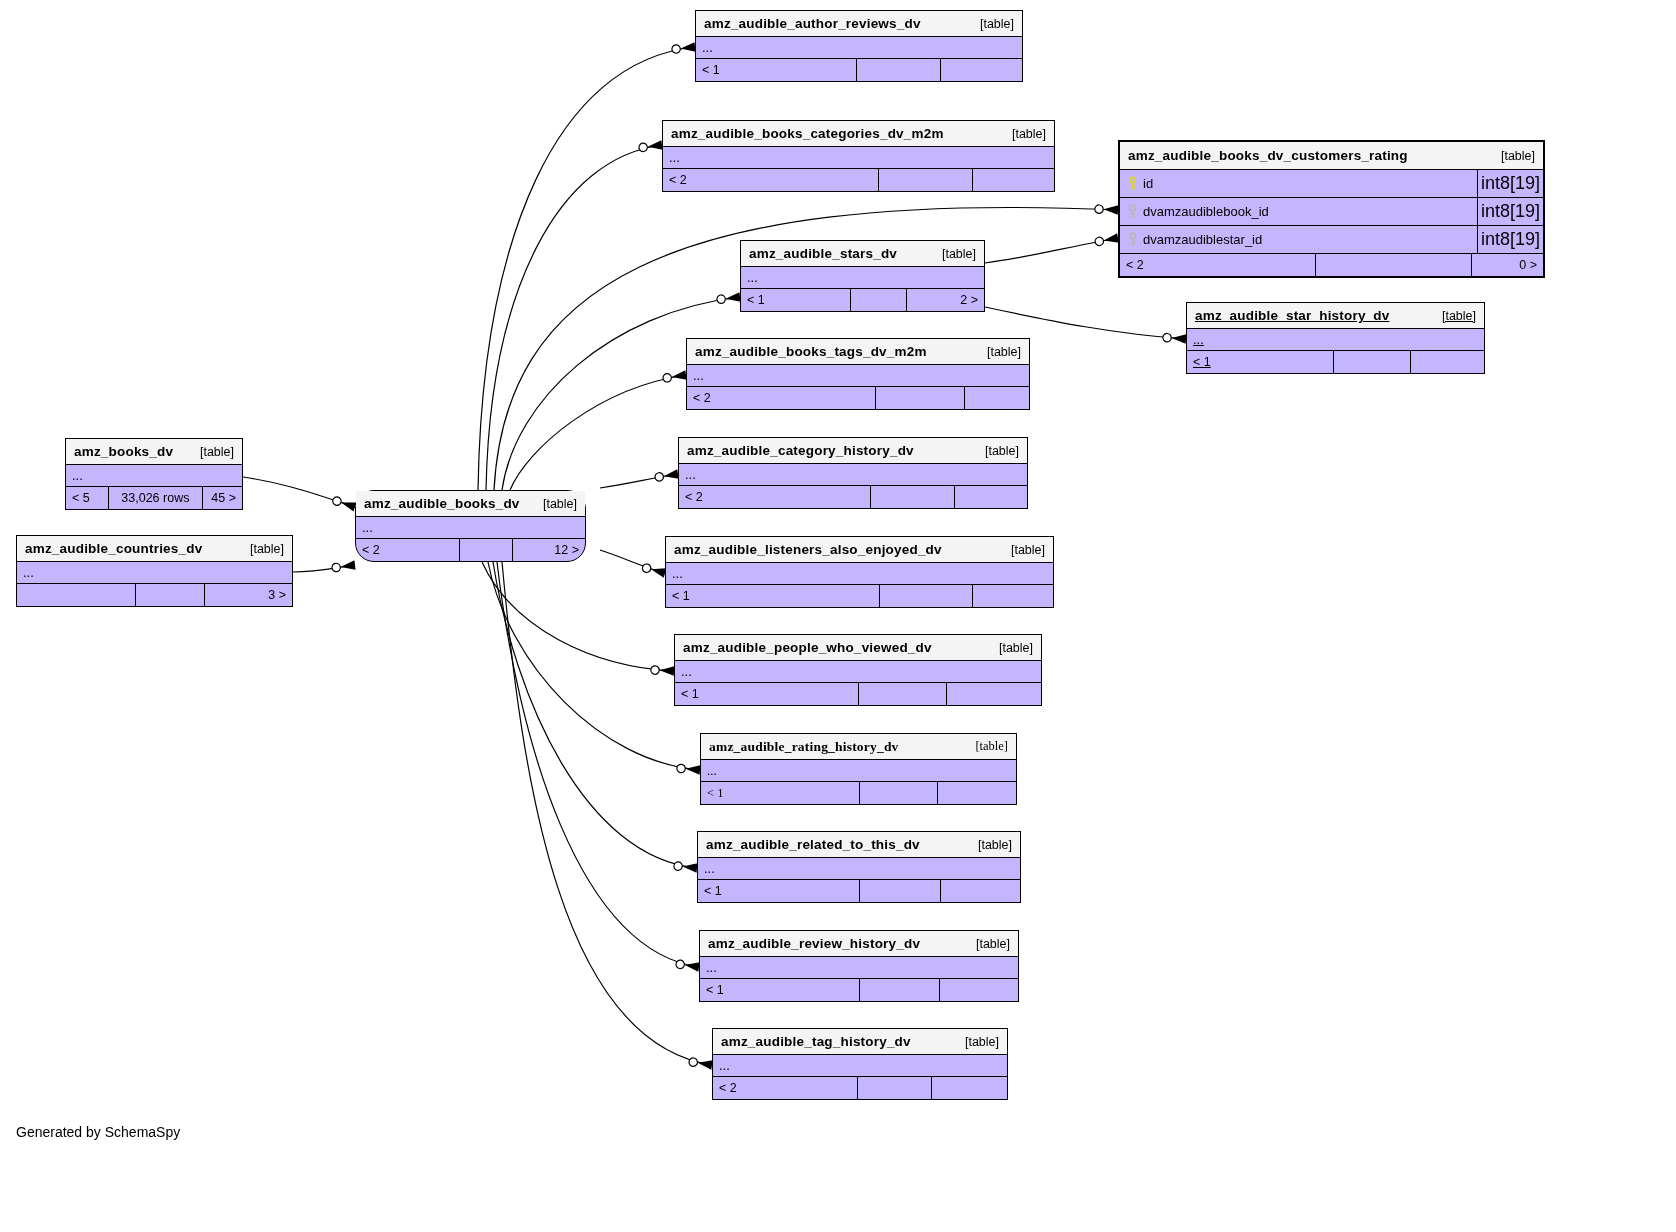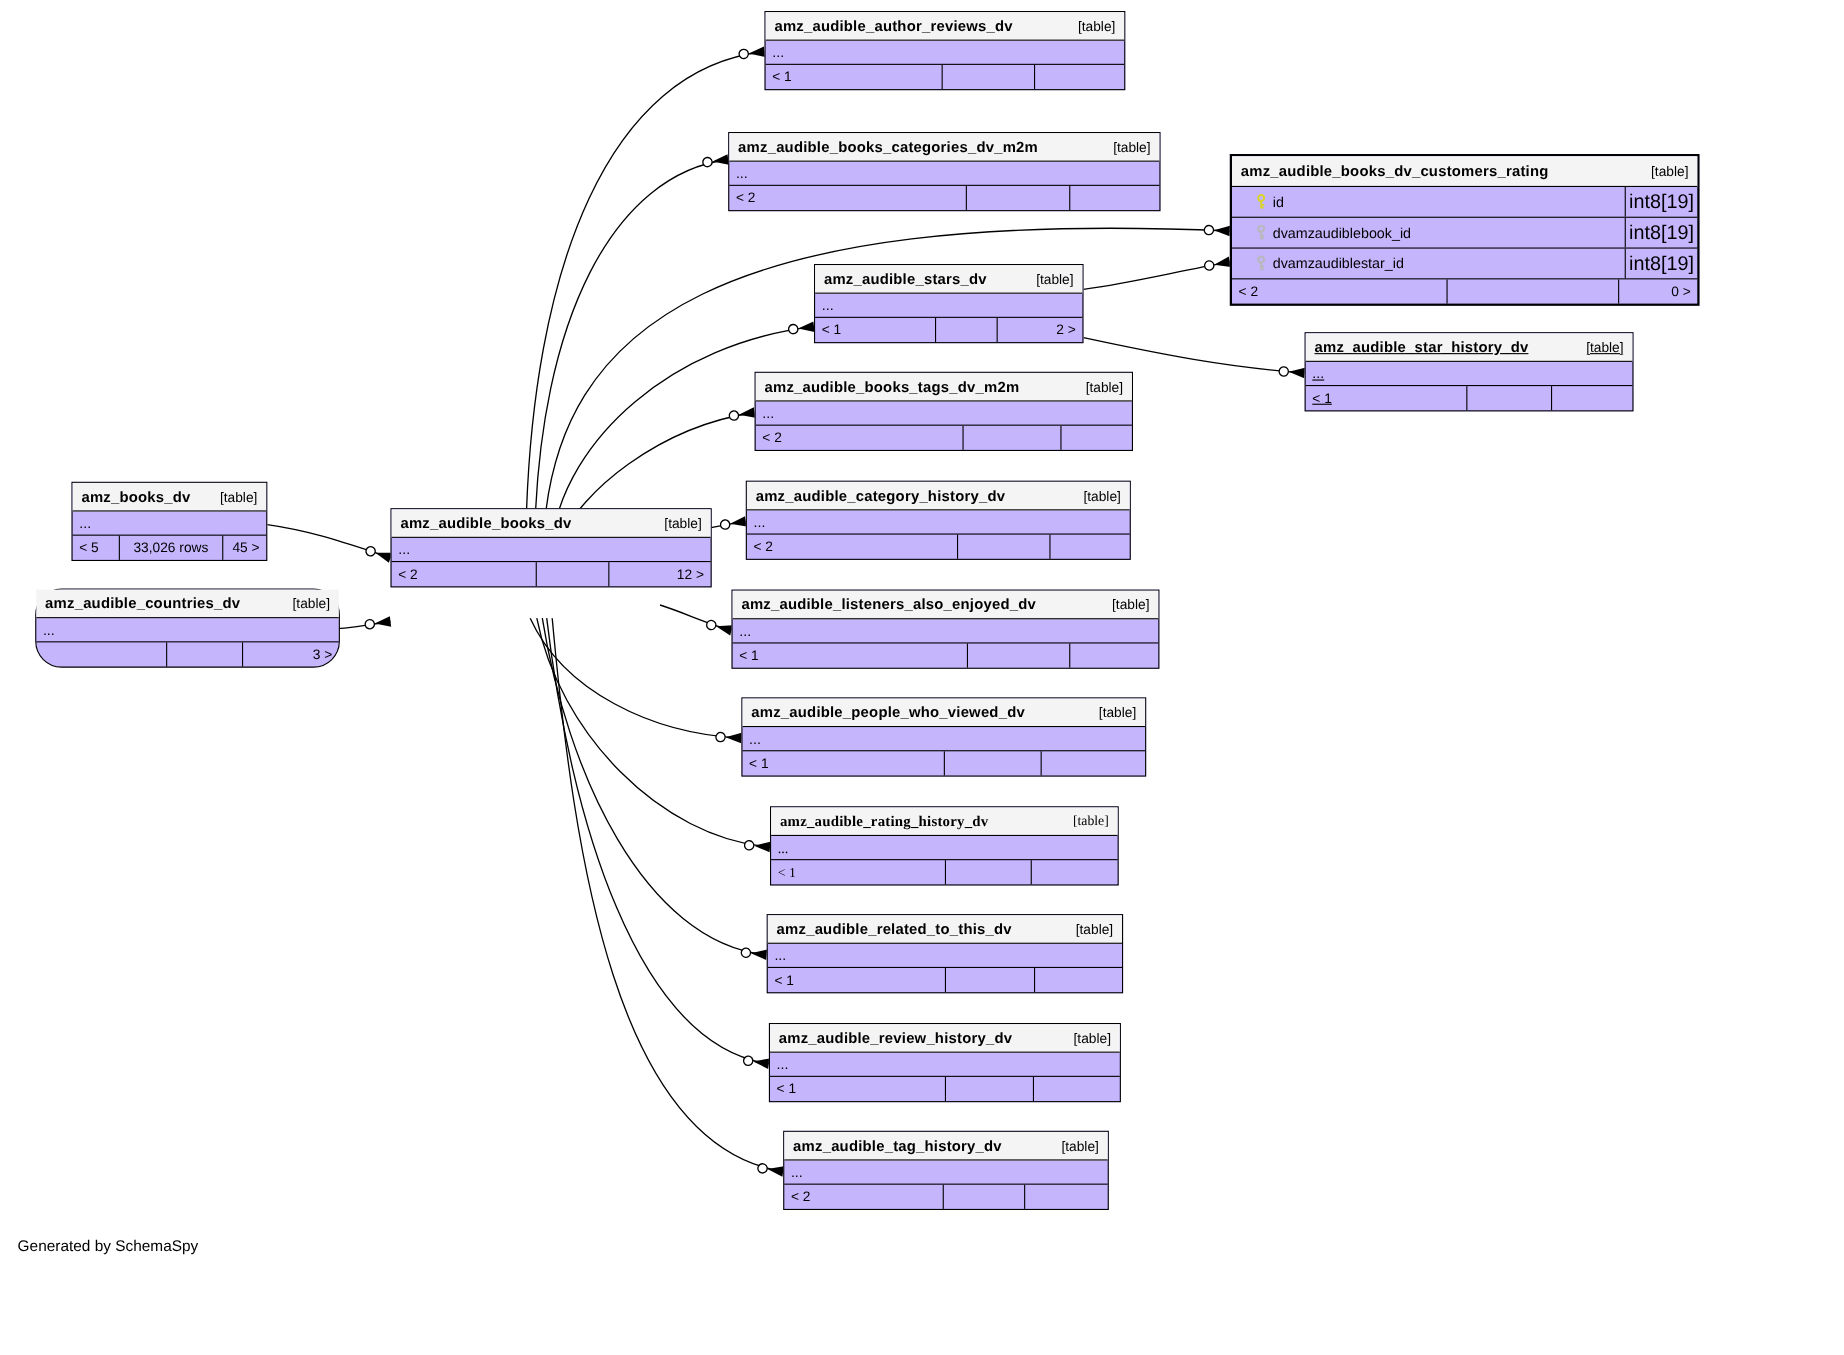--- a/index.html
+++ b/index.html
@@ -42,21 +42,21 @@
     box-sizing: border-box;
     display: flex;
     align-items: center;
   }
   .tc-ellipsis {
     height: 22px;
     padding: 0 6px;
     font-size: 13px;
     line-height: 10px;
   }
-  .tc-col { height: 28px; padding-left: 20px; }
+  .tc-col { height: 28px; padding-left: 6px; }
   .key-icon { display:inline-flex; width: 17px; flex: 0 0 17px; align-items:center; }
   .col-name { flex: 1 1 auto; font-size: 13px; }
   .col-type {
     flex: 0 0 56px;
     align-self: stretch;
     display: flex;
     align-items: center;
     justify-content: flex-end;
     border-left: 1.4px solid #000;
     padding: 0 3px;
@@ -256,35 +256,35 @@
     </div>
     <div>
         <div class="tc-row tc-ellipsis">...</div>
       </div>
     <div class="tc-footer">
         <div class="tc-fcell al" style="width: 55%;">&lt; 2</div>
         <div class="tc-fcell ac" style="width: 24%;"></div>
         <div class="tc-fcell ar" style="width: 21%;"></div>
       </div>
   </div>
-    <div class="table-card" style="left: 355px; top: 462px; width: 292px;">
+    <div class="table-card" style="left: 355px; top: 490px; width: 231px; border-radius: 19px;">
     <div class="tc-header">
       <span class="tc-title">amz_audible_books_dv</span>
       <span class="tc-tag">[table]</span>
     </div>
     <div>
         <div class="tc-row tc-ellipsis">...</div>
       </div>
     <div class="tc-footer">
         <div class="tc-fcell al" style="width: 45%;">&lt; 2</div>
         <div class="tc-fcell ac" style="width: 23%;"></div>
         <div class="tc-fcell ar" style="width: 32%;">12 &gt;</div>
       </div>
   </div>
-    <div class="table-card" style="left: 32px; top: 535px; width: 277px; border-radius: 24px;">
+    <div class="table-card" style="left: 16px; top: 535px; width: 277px;">
     <div class="tc-header">
       <span class="tc-title">amz_audible_countries_dv</span>
       <span class="tc-tag">[table]</span>
     </div>
     <div>
         <div class="tc-row tc-ellipsis">...</div>
       </div>
     <div class="tc-footer">
         <div class="tc-fcell al" style="width: 43%;"></div>
         <div class="tc-fcell ac" style="width: 25%;"></div>

